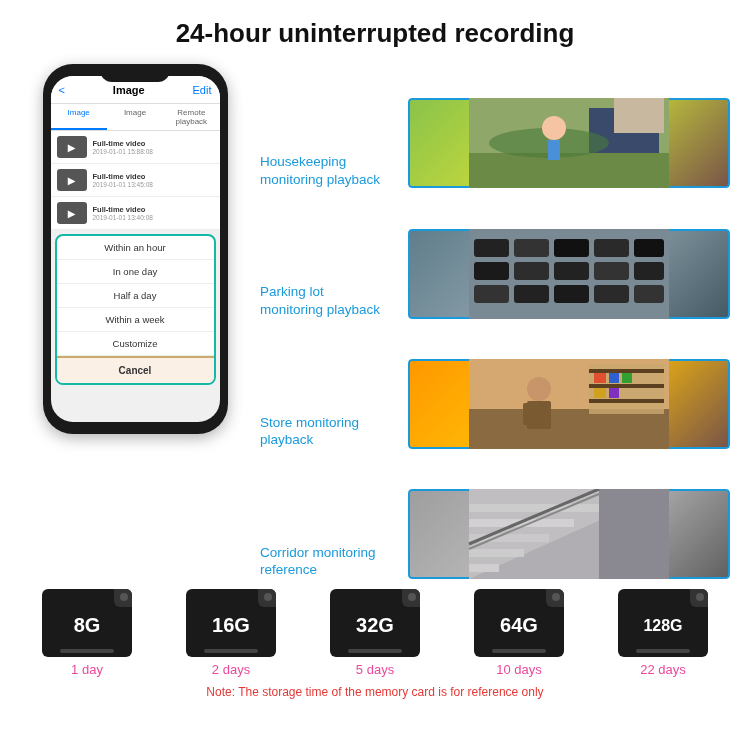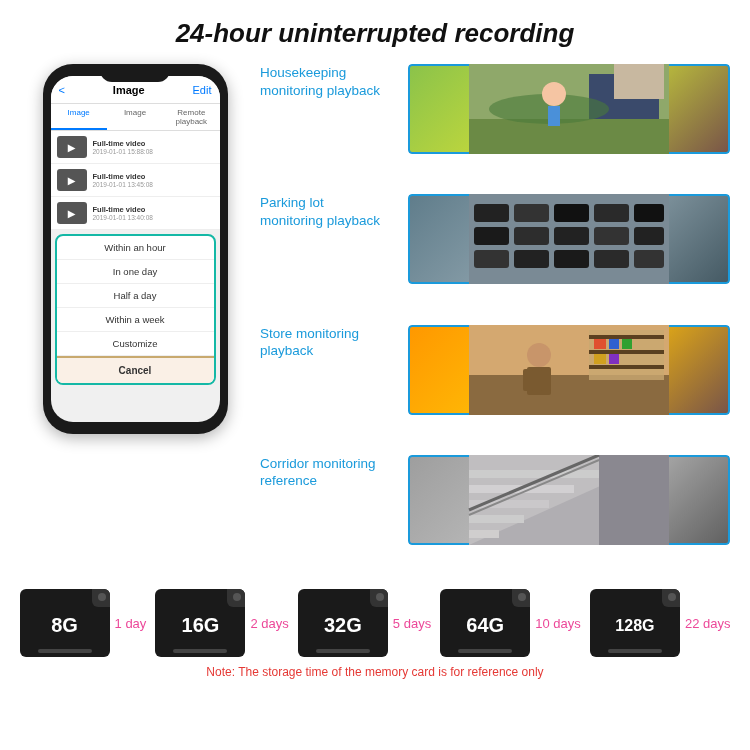--- a/index.html
+++ b/index.html
@@ -13,21 +13,20 @@
 
     
     .header {
       text-align: center;
       padding: 18px 20px 10px;
     }
     .header h1 {
       font-size: 26px;
       font-weight: bold;
       color: #111;
-      font-style: italic;
     }
 
     
     .main-content {
       display: flex;
       padding: 0 20px;
       gap: 10px;
       height: 520px;
     }
 
@@ -168,21 +167,21 @@
     
     .right-panel {
       flex: 1;
       display: flex;
       flex-direction: column;
       gap: 6px;
       padding-top: 5px;
     }
     .monitoring-row {
       display: flex;
-      align-items: flex-start;
+      align-items: flex-end;
       gap: 18px;
       flex: 1;
     }
     .monitoring-label {
       width: 130px;
       font-size: 13.5px;
       color: #1a9adb;
       line-height: 1.3;
       flex-shrink: 0;
     }
@@ -223,21 +222,21 @@
       padding: 10px 15px 8px;
     }
     .memory-cards-row {
       display: flex;
       justify-content: space-around;
       align-items: flex-start;
       margin-bottom: 8px;
     }
     .memory-card-item {
       display: flex;
-      flex-direction: row;
+      flex-direction: column;
       align-items: center;
       gap: 5px;
     }
     .memory-card {
       width: 90px;
       height: 68px;
       background: #1a1a1a;
       border-radius: 6px;
       display: flex;
       flex-direction: column;

